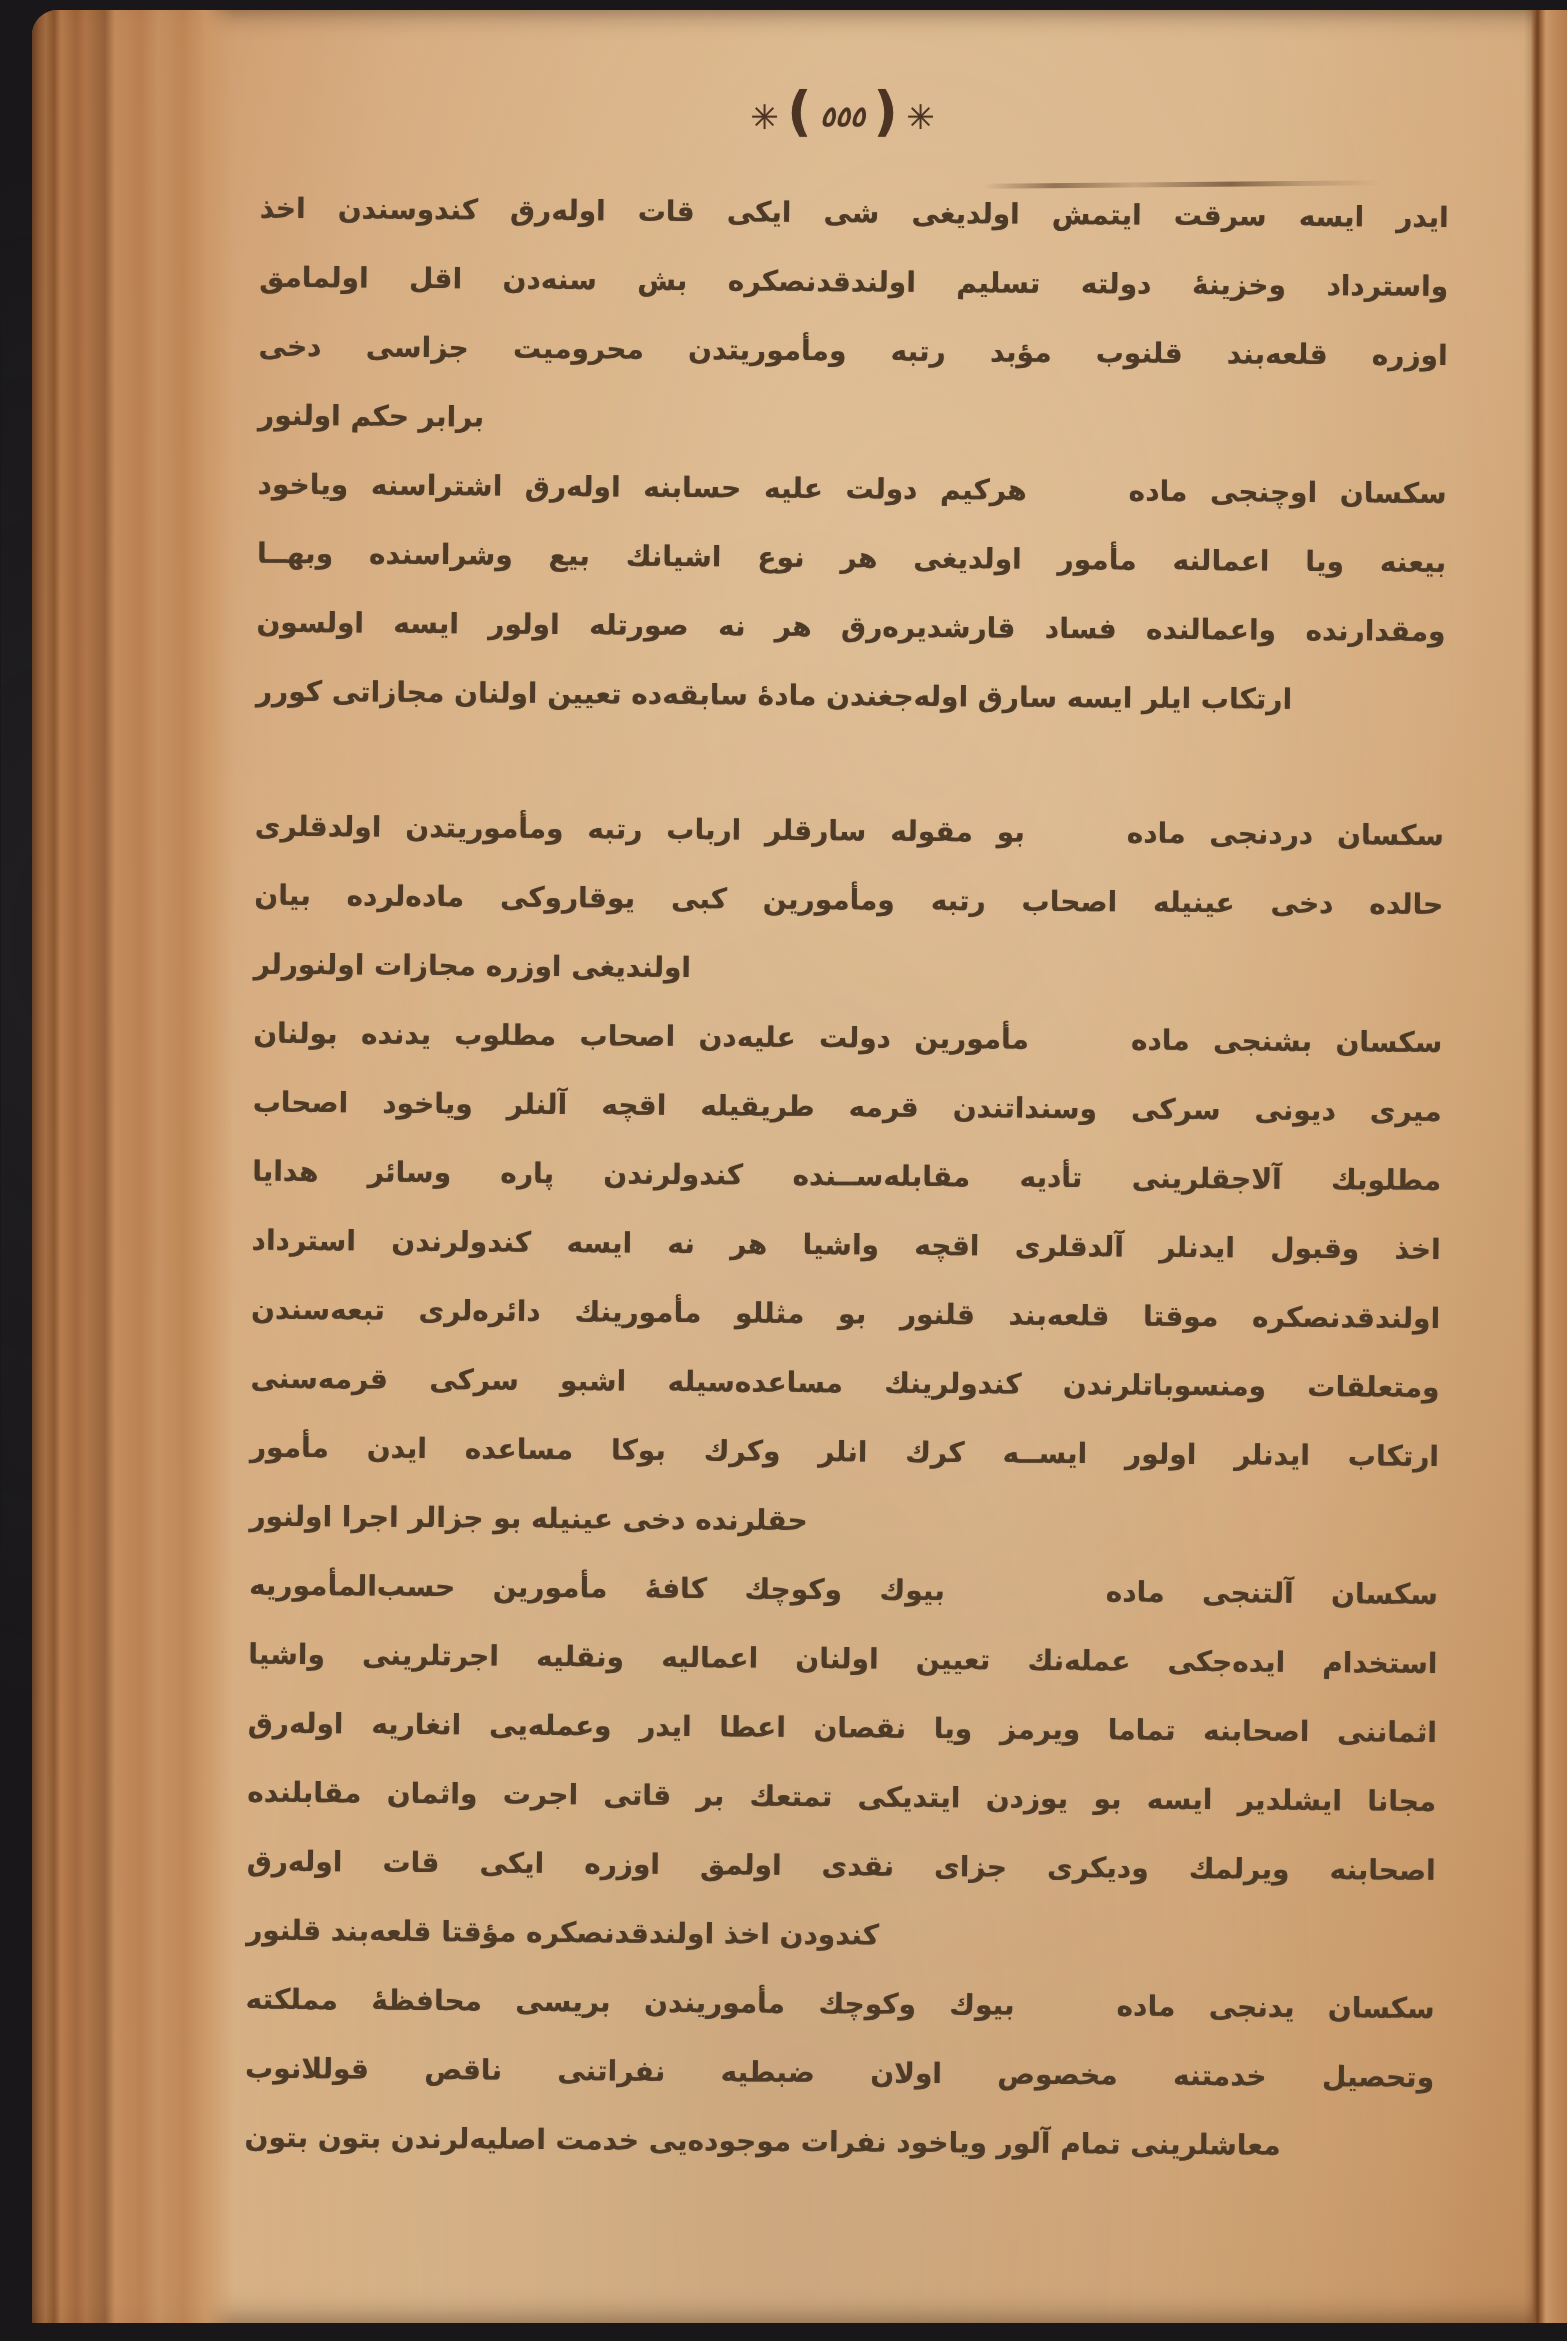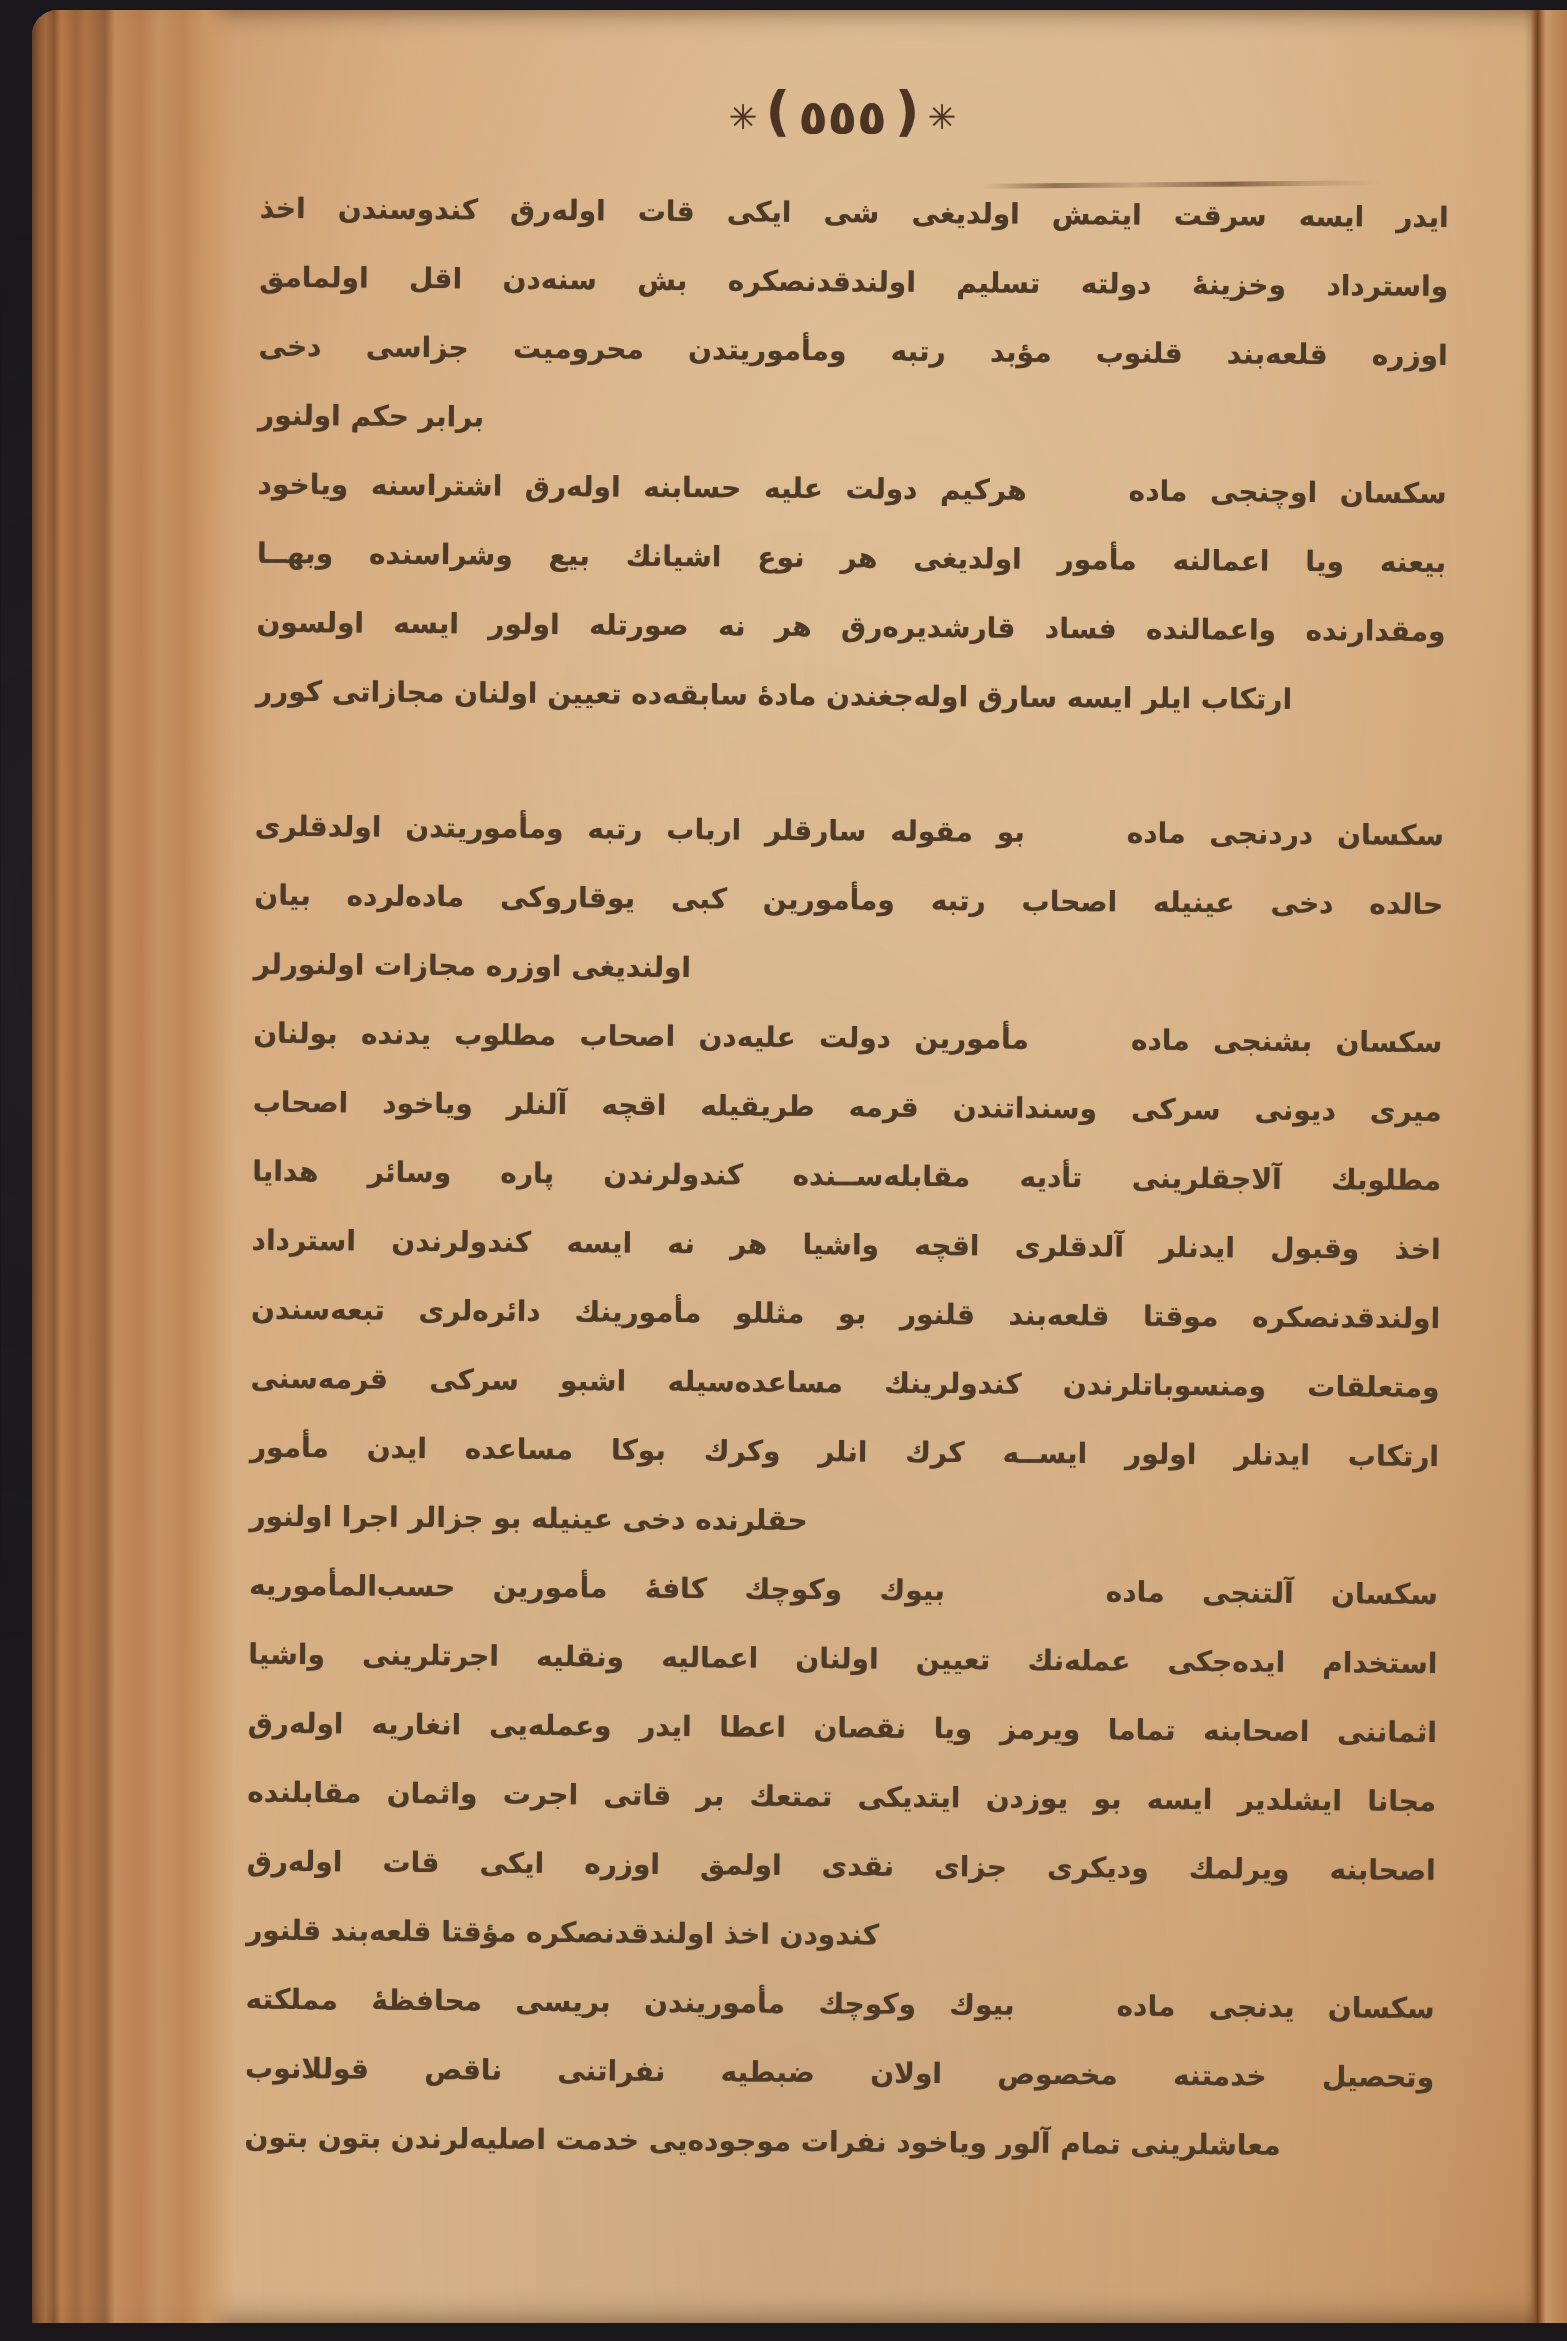--- a/index.html
+++ b/index.html
@@ -43,21 +43,21 @@
   }
   
   .ornament{
     position:absolute;left:212px;right:127px;top:71px;height:71px;
     display:flex;align-items:center;justify-content:center;gap:8.5px;
     color:#4b3423;direction:ltr;
     text-shadow:0 0 0.8px rgba(75,52,35,.6);
   }
   .ornament .star{font-size:34px;line-height:1;}
   .ornament .crescent{font-size:53px;font-weight:bold;line-height:1;transform:translateY(-5.1px);}
-  .ornament .digits{font-size:48px;font-weight:bold;letter-spacing:6px;line-height:1;}
+  .ornament .digits{font-size:28px;font-weight:bold;letter-spacing:6px;line-height:1;font-style:italic;}
   
   .smudge{
     position:absolute;top:172px;left:951px;width:399px;height:5.1px;
     border-radius:2.5px;transform:rotate(-.5deg);
     background:linear-gradient(90deg,transparent,rgba(70,45,25,.5) 18%,
       rgba(70,45,25,.15) 38%,rgba(70,45,25,.6) 62%,rgba(70,45,25,.2) 80%,transparent);
   }
   
   .text-block{
     position:absolute;top:173px;right:119px;width:1189px;

